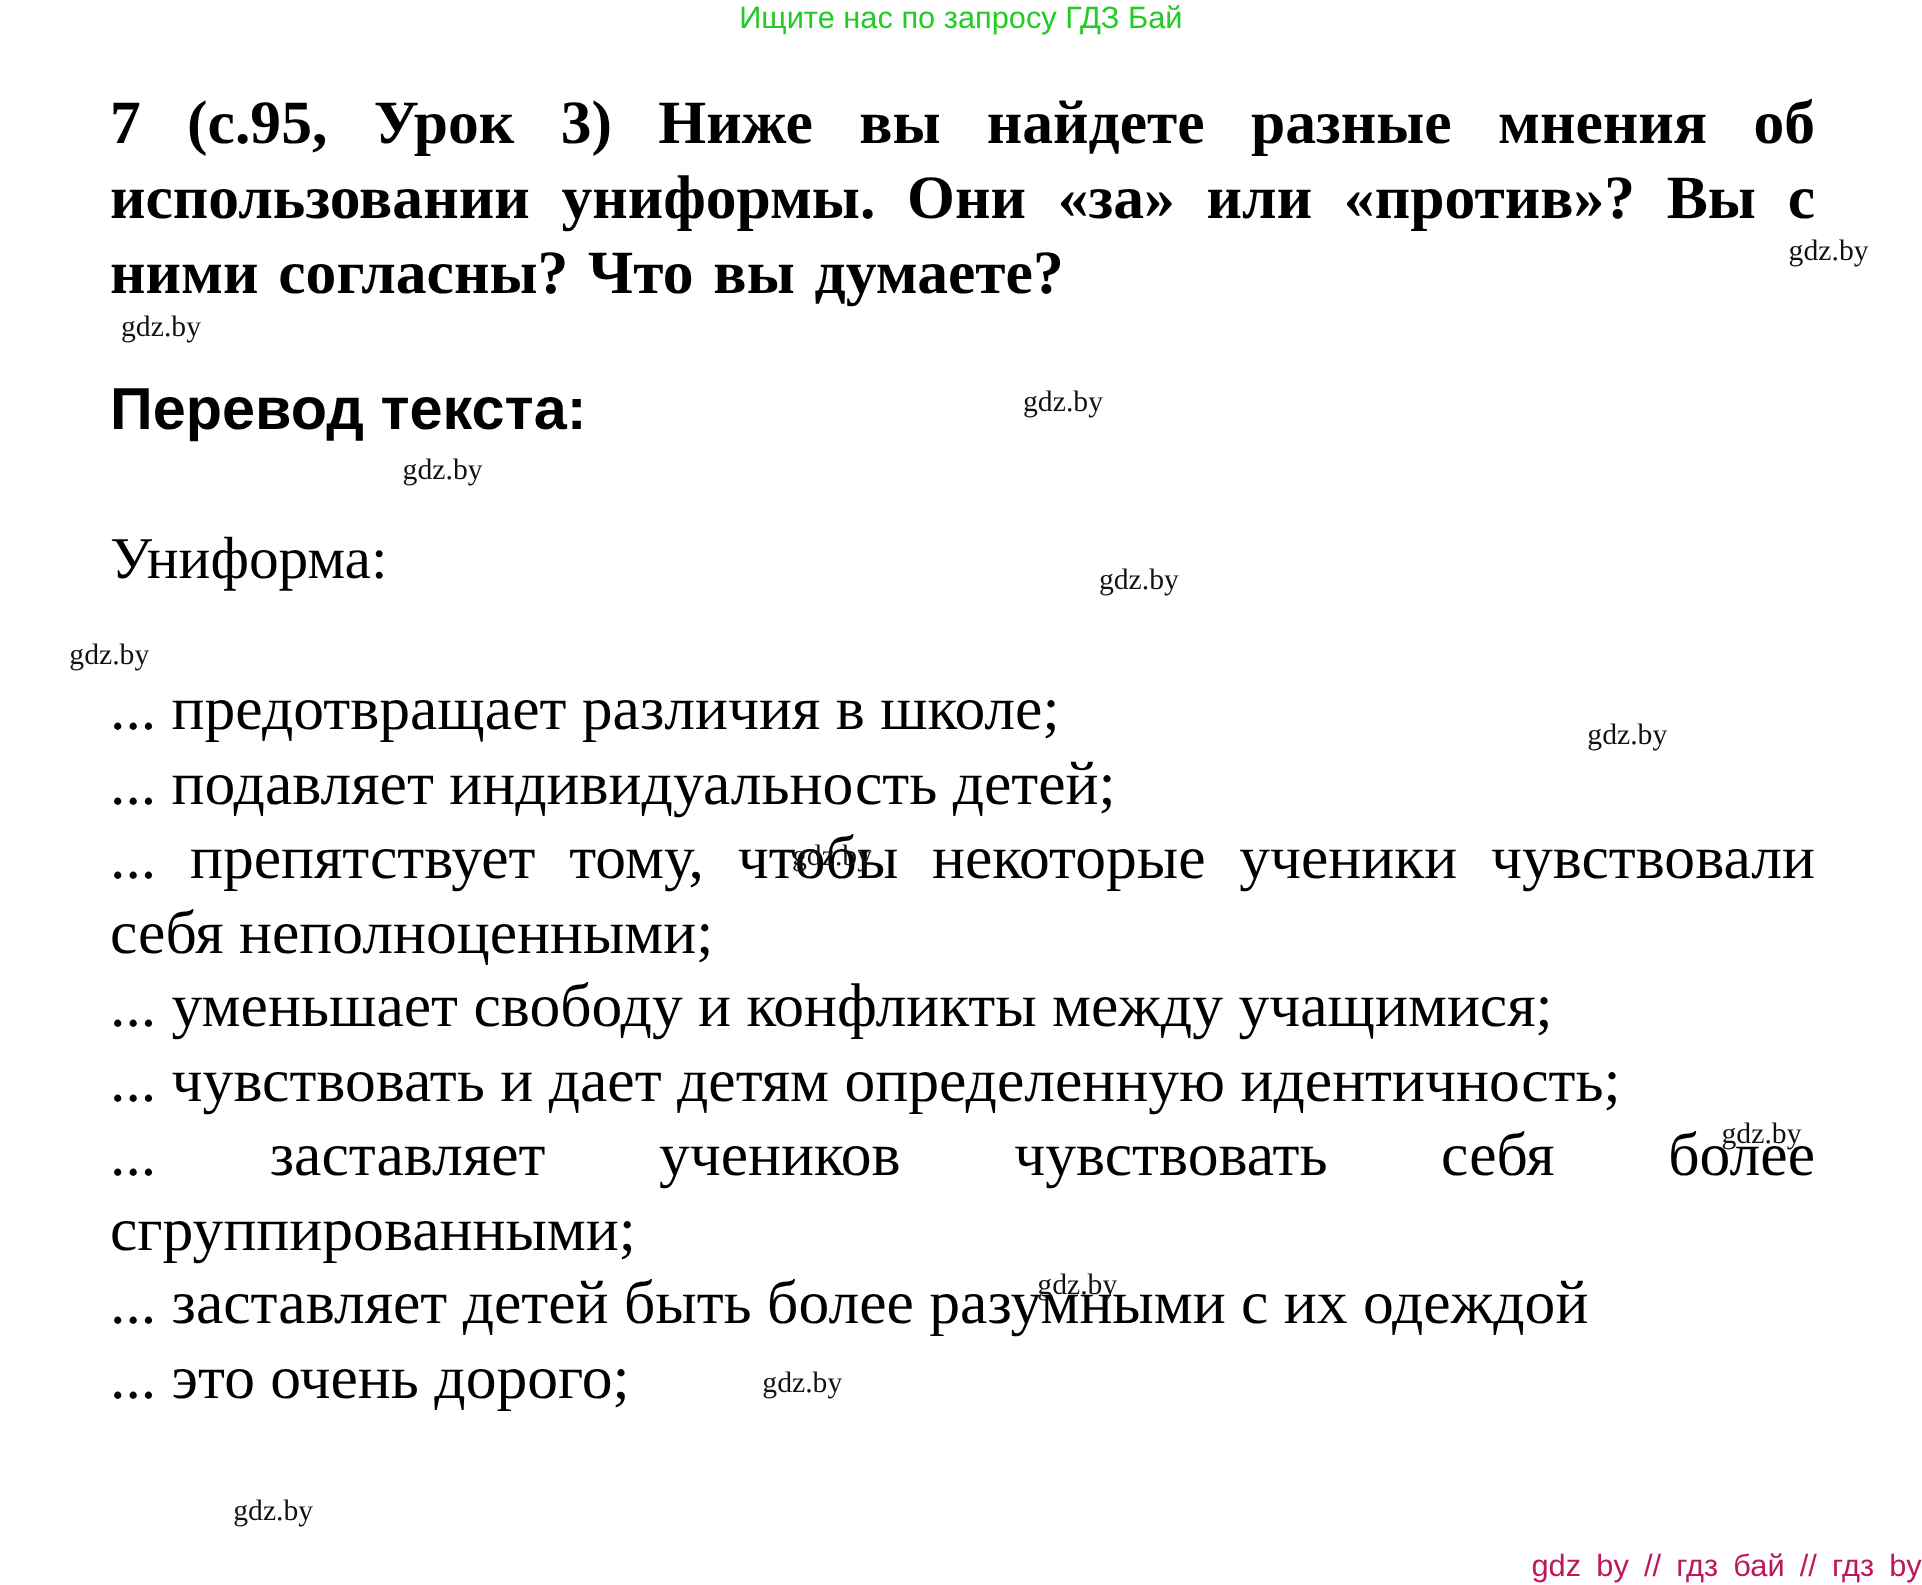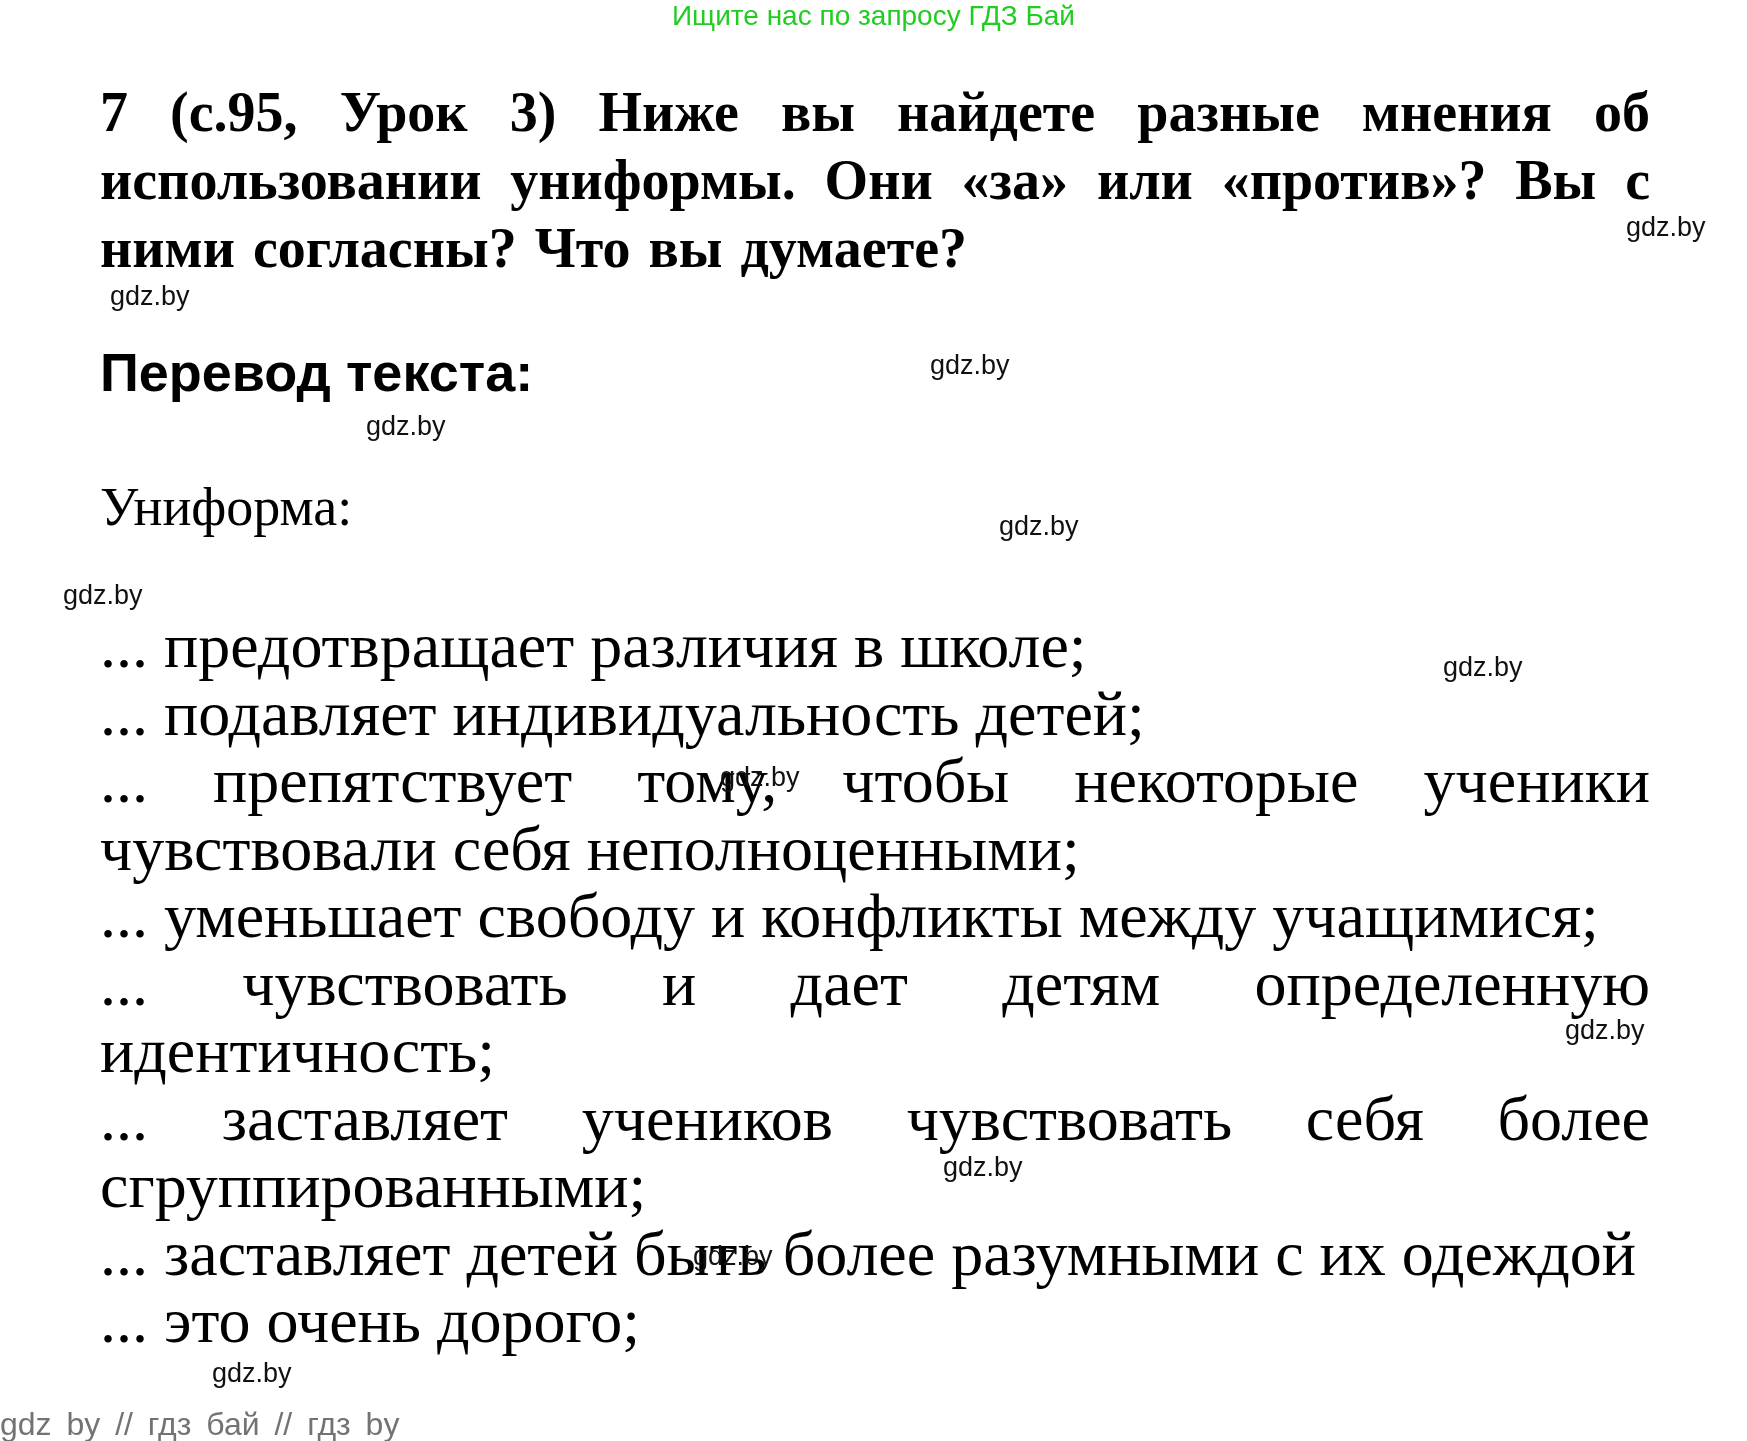--- a/index.html
+++ b/index.html
@@ -19,36 +19,36 @@
     position: absolute; left: 100px; top: 340px;
     font-family: Liberation Sans, sans-serif; font-weight: bold;
     font-size: 54px; line-height: 64px; color: #000;
   }
   .lead {
     position: absolute; left: 100px; top: 475px;
     font-family: "Liberation Serif", serif; font-size: 54px; line-height: 64px; color: #000;
   }
   .list {
     position: absolute; left: 100px; top: 612px; width: 1550px;
-    font-family: "Liberation Serif", serif; font-size: 64px; line-height: 67.5px; color: #000;
+    font-family: "Liberation Serif", serif; font-size: 56px; line-height: 67.5px; color: #000;
     margin: 0; padding: 0; list-style: none;
   }
   .list li {
     margin: 0; padding: 0;
     text-align: justify; text-align-last: left; white-space: normal;
   }
   .wm {
     position: absolute;
-    font-family: Liberation Sans, sans-serif; font-size: 27px; line-height: 30px;
+    font-family: Liberation Serif, serif; font-size: 27px; line-height: 30px;
     color: #111;
   }
   .footer {
-    position: absolute; left: 0; top: 1408px; width: 1747px; text-align: left;
-    font-family: "Liberation Sans", sans-serif; font-size: 32px; line-height: 32px;
-    color: #737373; word-spacing: 6px;
+    position: absolute; left: 0; top: 1408px; width: 1747px; text-align: right;
+    font-family: "Liberation Sans", sans-serif; font-size: 28px; line-height: 32px;
+    color: #be185d; word-spacing: 6px;
   }
 </style>
 </head>
 <body>
 
 <div class="banner">Ищите нас по запросу ГДЗ Бай</div>
 
 <div class="heading">7 (с.95, Урок 3)  Ниже вы найдете разные мнения об использовании униформы. Они «за» или «против»? Вы с ними согласны? Что вы думаете?</div>
 
 <div class="section-title">Перевод текста:</div>

